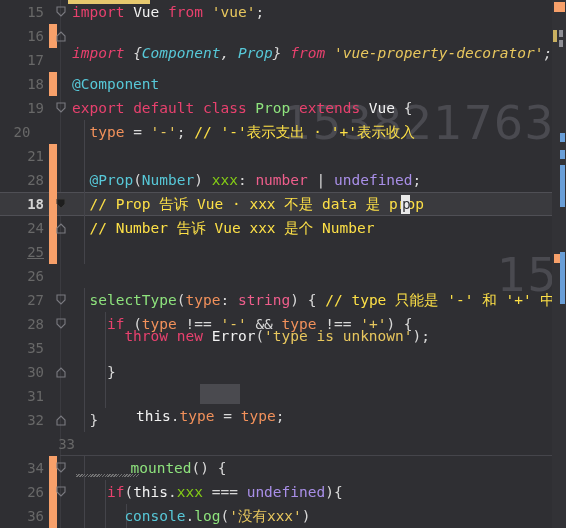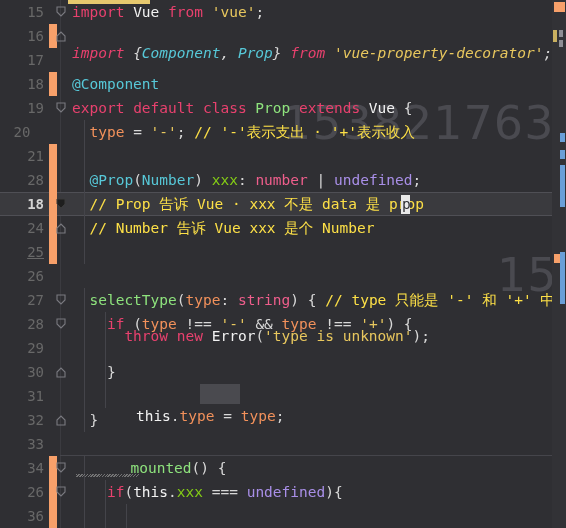--- a/index.html
+++ b/index.html
@@ -243,25 +243,25 @@
         <div class="ln" style="top: 96px;">19</div>
         <div class="ln" style="top: 120px; text-align: center;">20</div>
         <div class="ln" style="top: 144px;">21</div>
         <div class="ln" style="top: 168px;">28</div>
         <div class="ln active" style="top: 192px;">18</div>
         <div class="ln" style="top: 216px;">24</div>
         <div class="ln" style="top: 240px; text-decoration: underline;">25</div>
         <div class="ln" style="top: 264px;">26</div>
         <div class="ln" style="top: 288px;">27</div>
         <div class="ln" style="top: 312px;">28</div>
-        <div class="ln" style="top: 336px;">29</div>
+        <div class="ln" style="top: 336px;">35</div>
         <div class="ln" style="top: 360px;">30</div>
         <div class="ln" style="top: 384px;">31</div>
         <div class="ln" style="top: 408px;">32</div>
-        <div class="ln" style="top: 432px;">33</div>
+        <div class="ln" style="top: 432px; margin-left: 31px;">33</div>
         <div class="ln" style="top: 456px;">34</div>
         <div class="ln" style="top: 480px;">26</div>
         <div class="ln" style="top: 504px;">36</div>
       </div>
     <div id="foldmarkers">
         <div class="fold" style="top: 0px;">
           <svg width="14" height="24" viewBox="0 0 14 24">
             <path d="M3 7 h8 v5 l-4 4 l-4 -4 z" fill="none" stroke="#7a7a80" stroke-width="1.1"></path>
           </svg>
         </div>
@@ -340,20 +340,21 @@
       <div class="row" style="top: 264px;"><span class="txt"></span></div>
       <div class="row" style="top: 288px;"><span class="txt">&nbsp;&nbsp;<span class="t-cls">selectType</span><span class="t-op">(</span><span class="t-orange">type</span><span class="t-op">:</span>&nbsp;<span class="t-num">string</span><span class="t-op">)</span>&nbsp;<span class="t-op">{</span>&nbsp;<span class="t-cmt">//&nbsp;type&nbsp;只能是&nbsp;'-'&nbsp;和&nbsp;'+'&nbsp;中</span></span></div>
       <div class="row" style="top: 312px;"><span class="txt">&nbsp;&nbsp;&nbsp;&nbsp;<span class="t-kw">if</span>&nbsp;<span class="t-op">(</span><span class="t-orange">type</span>&nbsp;<span class="t-op">!==</span>&nbsp;<span class="t-str">'-'</span>&nbsp;<span class="t-op">&amp;&amp;</span>&nbsp;<span class="t-orange">type</span>&nbsp;<span class="t-op">!==</span>&nbsp;<span class="t-str">'+'</span><span class="t-op">)</span>&nbsp;<span class="t-op">{</span></span></div>
       <div class="row" style="top: 324px;"><span class="txt">&nbsp;&nbsp;&nbsp;&nbsp;&nbsp;&nbsp;<span class="t-kw">throw</span>&nbsp;<span class="t-kw">new</span>&nbsp;<span class="t-white">Error</span><span class="t-op">(</span><span class="t-str">'type&nbsp;is&nbsp;unknown'</span><span class="t-op">);</span></span></div>
       <div class="row" style="top: 360px;"><span class="txt">&nbsp;&nbsp;&nbsp;&nbsp;<span class="t-op">}</span></span></div>
       <div class="row" style="top: 404px; padding-left: 29px;"><span class="txt">&nbsp;&nbsp;&nbsp;&nbsp;<span class="t-white">this</span><span class="t-op">.</span><span class="t-orange">type</span>&nbsp;<span class="t-op">=</span>&nbsp;<span class="t-orange">type</span><span class="t-op">;</span></span></div>
       <div class="row" style="top: 408px;"><span class="txt">&nbsp;&nbsp;<span class="t-op">}</span></span></div>
       <div class="row" style="top: 432px;"><span class="txt"></span></div>
       <div class="row" style="top: 456px; padding-left: 41px;"><span class="txt">&nbsp;&nbsp;<span class="t-cls">mounted</span><span class="t-op">()</span>&nbsp;<span class="t-op">{</span></span></div>
       <div class="row" style="top: 480px;"><span class="txt">&nbsp;&nbsp;&nbsp;&nbsp;<span class="t-kw">if</span><span class="t-op">(</span><span class="t-white">this</span><span class="t-op">.</span><span class="t-var">xxx</span>&nbsp;<span class="t-op">===</span>&nbsp;<span class="t-purple">undefined</span><span class="t-op">){</span></span></div>
+      <div class="row" style="top: 504px;"><span class="txt">&nbsp;&nbsp;&nbsp;&nbsp;&nbsp;&nbsp;<span class="t-cyan">console</span><span class="t-op">.</span><span class="t-cls">log</span><span class="t-op">(</span><span class="t-str">'没有xxx'</span><span class="t-op">)</span></span></div>
     </div>
 
   <div class="cursor" style="left:401px; top:195px"></div>
   <div class="cursor-ch" style="left:402px; top:195px">p</div>
 
   <div class="squiggle" style="left:76px; top:474px; width:63px"></div>
 
   <div class="colmark" style="left:556px; top:96px;  height:24px"></div>
   <div class="colmark" style="left:556px; top:192px; height:24px"></div>
 

